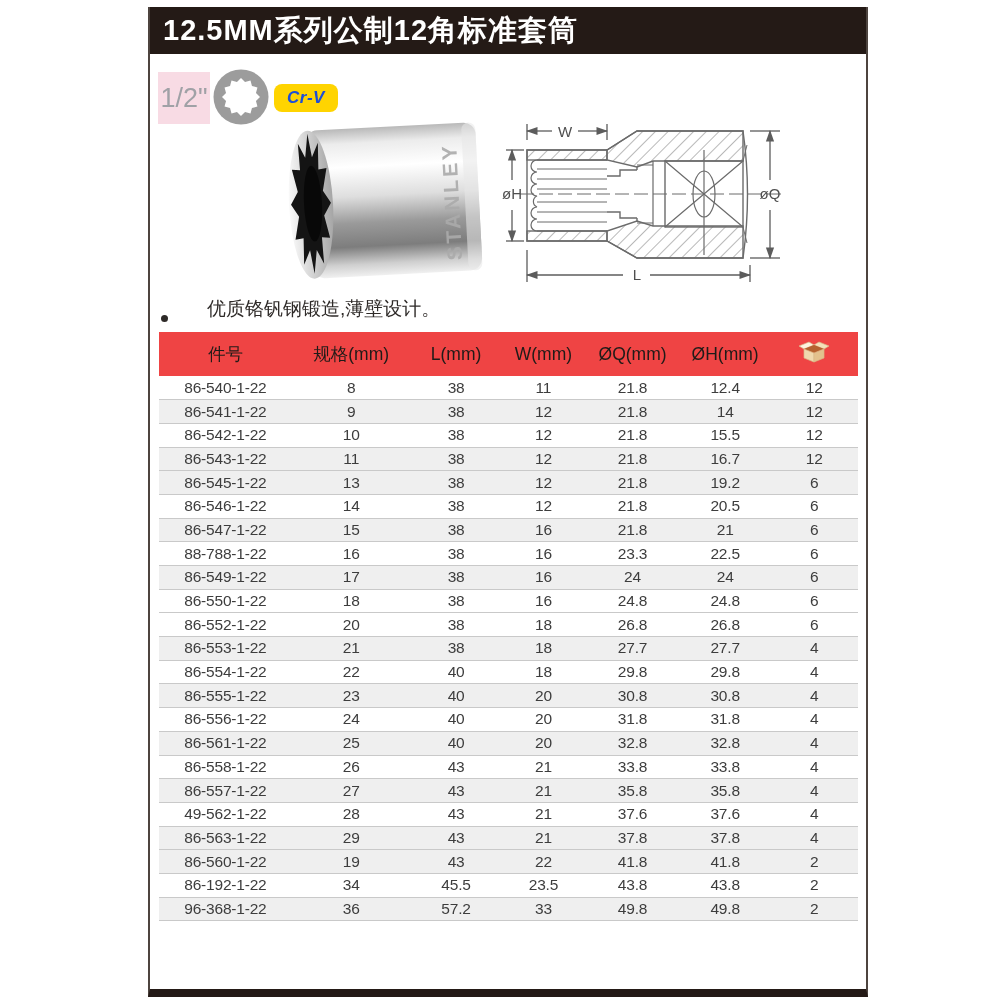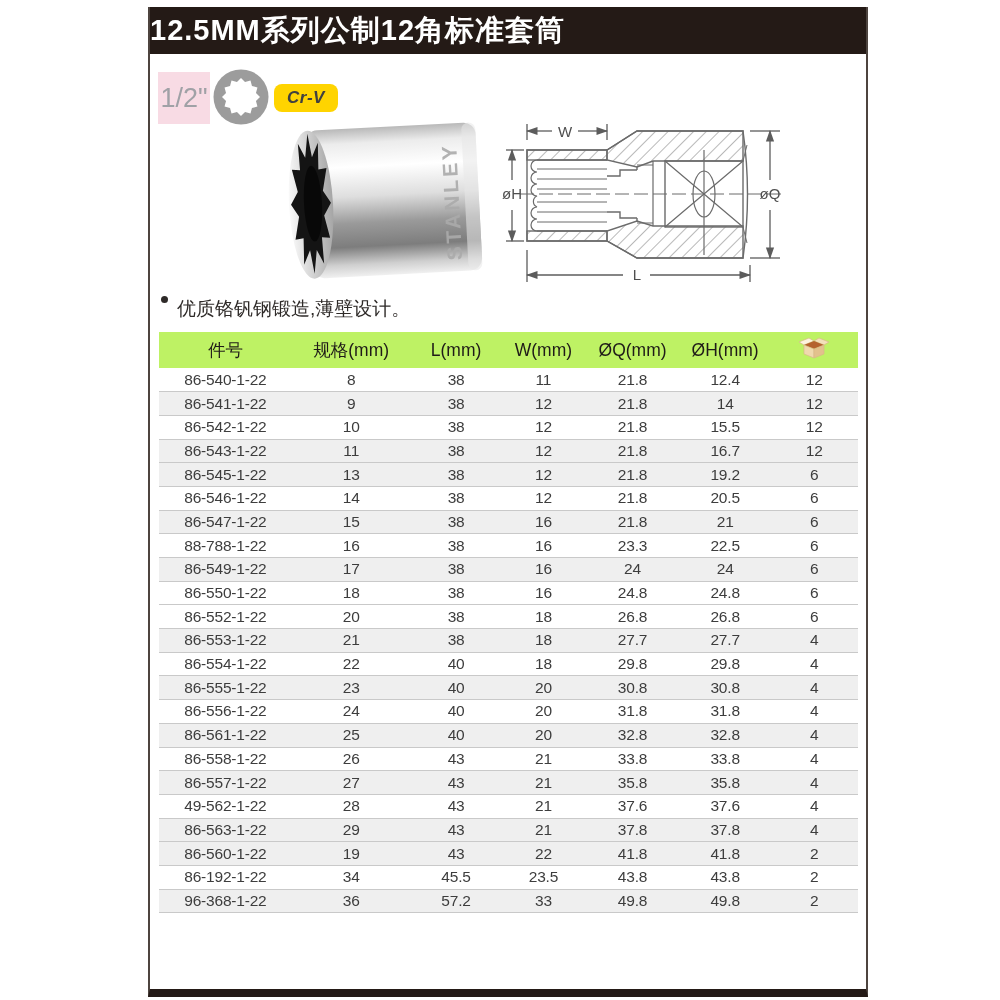--- a/index.html
+++ b/index.html
@@ -4,45 +4,45 @@
 <style>
   * { margin:0; padding:0; box-sizing:border-box; }
   html,body { width:1000px; height:1000px; background:#ffffff; overflow:hidden;
               font-family:"Liberation Sans","DejaVu Sans",sans-serif; }
 
   .sheet { position:absolute; left:148px; top:7px; width:720px; height:990px;
            border-left:2px solid #4d443f; border-right:2px solid #4d443f;
            border-bottom:8px solid #241a16; background:#fff; }
 
   .titlebar { height:47px; background:#241a16; color:#fff; display:flex; align-items:center;
-              font-size:29px; font-weight:700; letter-spacing:1px; }
+              padding-left:13px; font-size:29px; font-weight:700; letter-spacing:1px; }
 
   .content { position:relative; width:100%; height:calc(100% - 47px); }
 
   
   .drive-badge { position:absolute; left:8px; top:18px; width:52px; height:52px;
                  background:#f8dbe4; color:#a0a1a6; font-size:27px; display:flex;
                  align-items:center; justify-content:center; }
   .ring-icon { position:absolute; left:61px; top:13px; }
-  .crv-badge { position:absolute; left:124px; top:30px; background:#ffd400; color:#404040;
+  .crv-badge { position:absolute; left:124px; top:30px; background:#ffd400; color:#1d4ed8;
                font-size:17px; font-weight:700; font-style:italic; padding:4px 13px;
                border-radius:8px; letter-spacing:0.5px; }
 
   .photo { position:absolute; left:113px; top:58px; width:240px; height:182px; }
   .drawing { position:absolute; left:348px; top:56px; width:302px; height:188px; }
 
-  .bullet-line { position:absolute; left:11px; top:242px; display:flex; align-items:flex-start;
-                 font-size:19px; color:#2e2a28; }
+  .bullet-line { position:absolute; left:11px; top:242px; display:flex; align-items:flex-end;
+                 font-size:19px; color:#2e2a28;gap:30px; }
   .bullet-line .dot { width:7px; height:7px; border-radius:50%; background:#2e2a28;
                       margin-right:9px; flex:0 0 auto; }
 
   
   table.spec { position:absolute; left:9px; top:278px; width:699px; border-collapse:collapse;
                table-layout:fixed; }
-  table.spec thead th { background:#bef264; height:36px; font-size:17.5px; font-weight:500;
+  table.spec thead th { background:#ef4444; height:44px; font-size:17.5px; font-weight:500;
                         color:#1f1b18; text-align:center; vertical-align:middle; }
   table.spec td { height:23.7px; font-size:15.5px; color:#3d3d3d; text-align:center;
                   vertical-align:middle; letter-spacing:-0.2px;
                   border-bottom:1px solid #c9c9c9; }
   table.spec tr.alt td { background:#efefef; }
 
   svg text { font-family:"Liberation Sans","DejaVu Sans",sans-serif; }
 </style>
 </head>
 <body>

